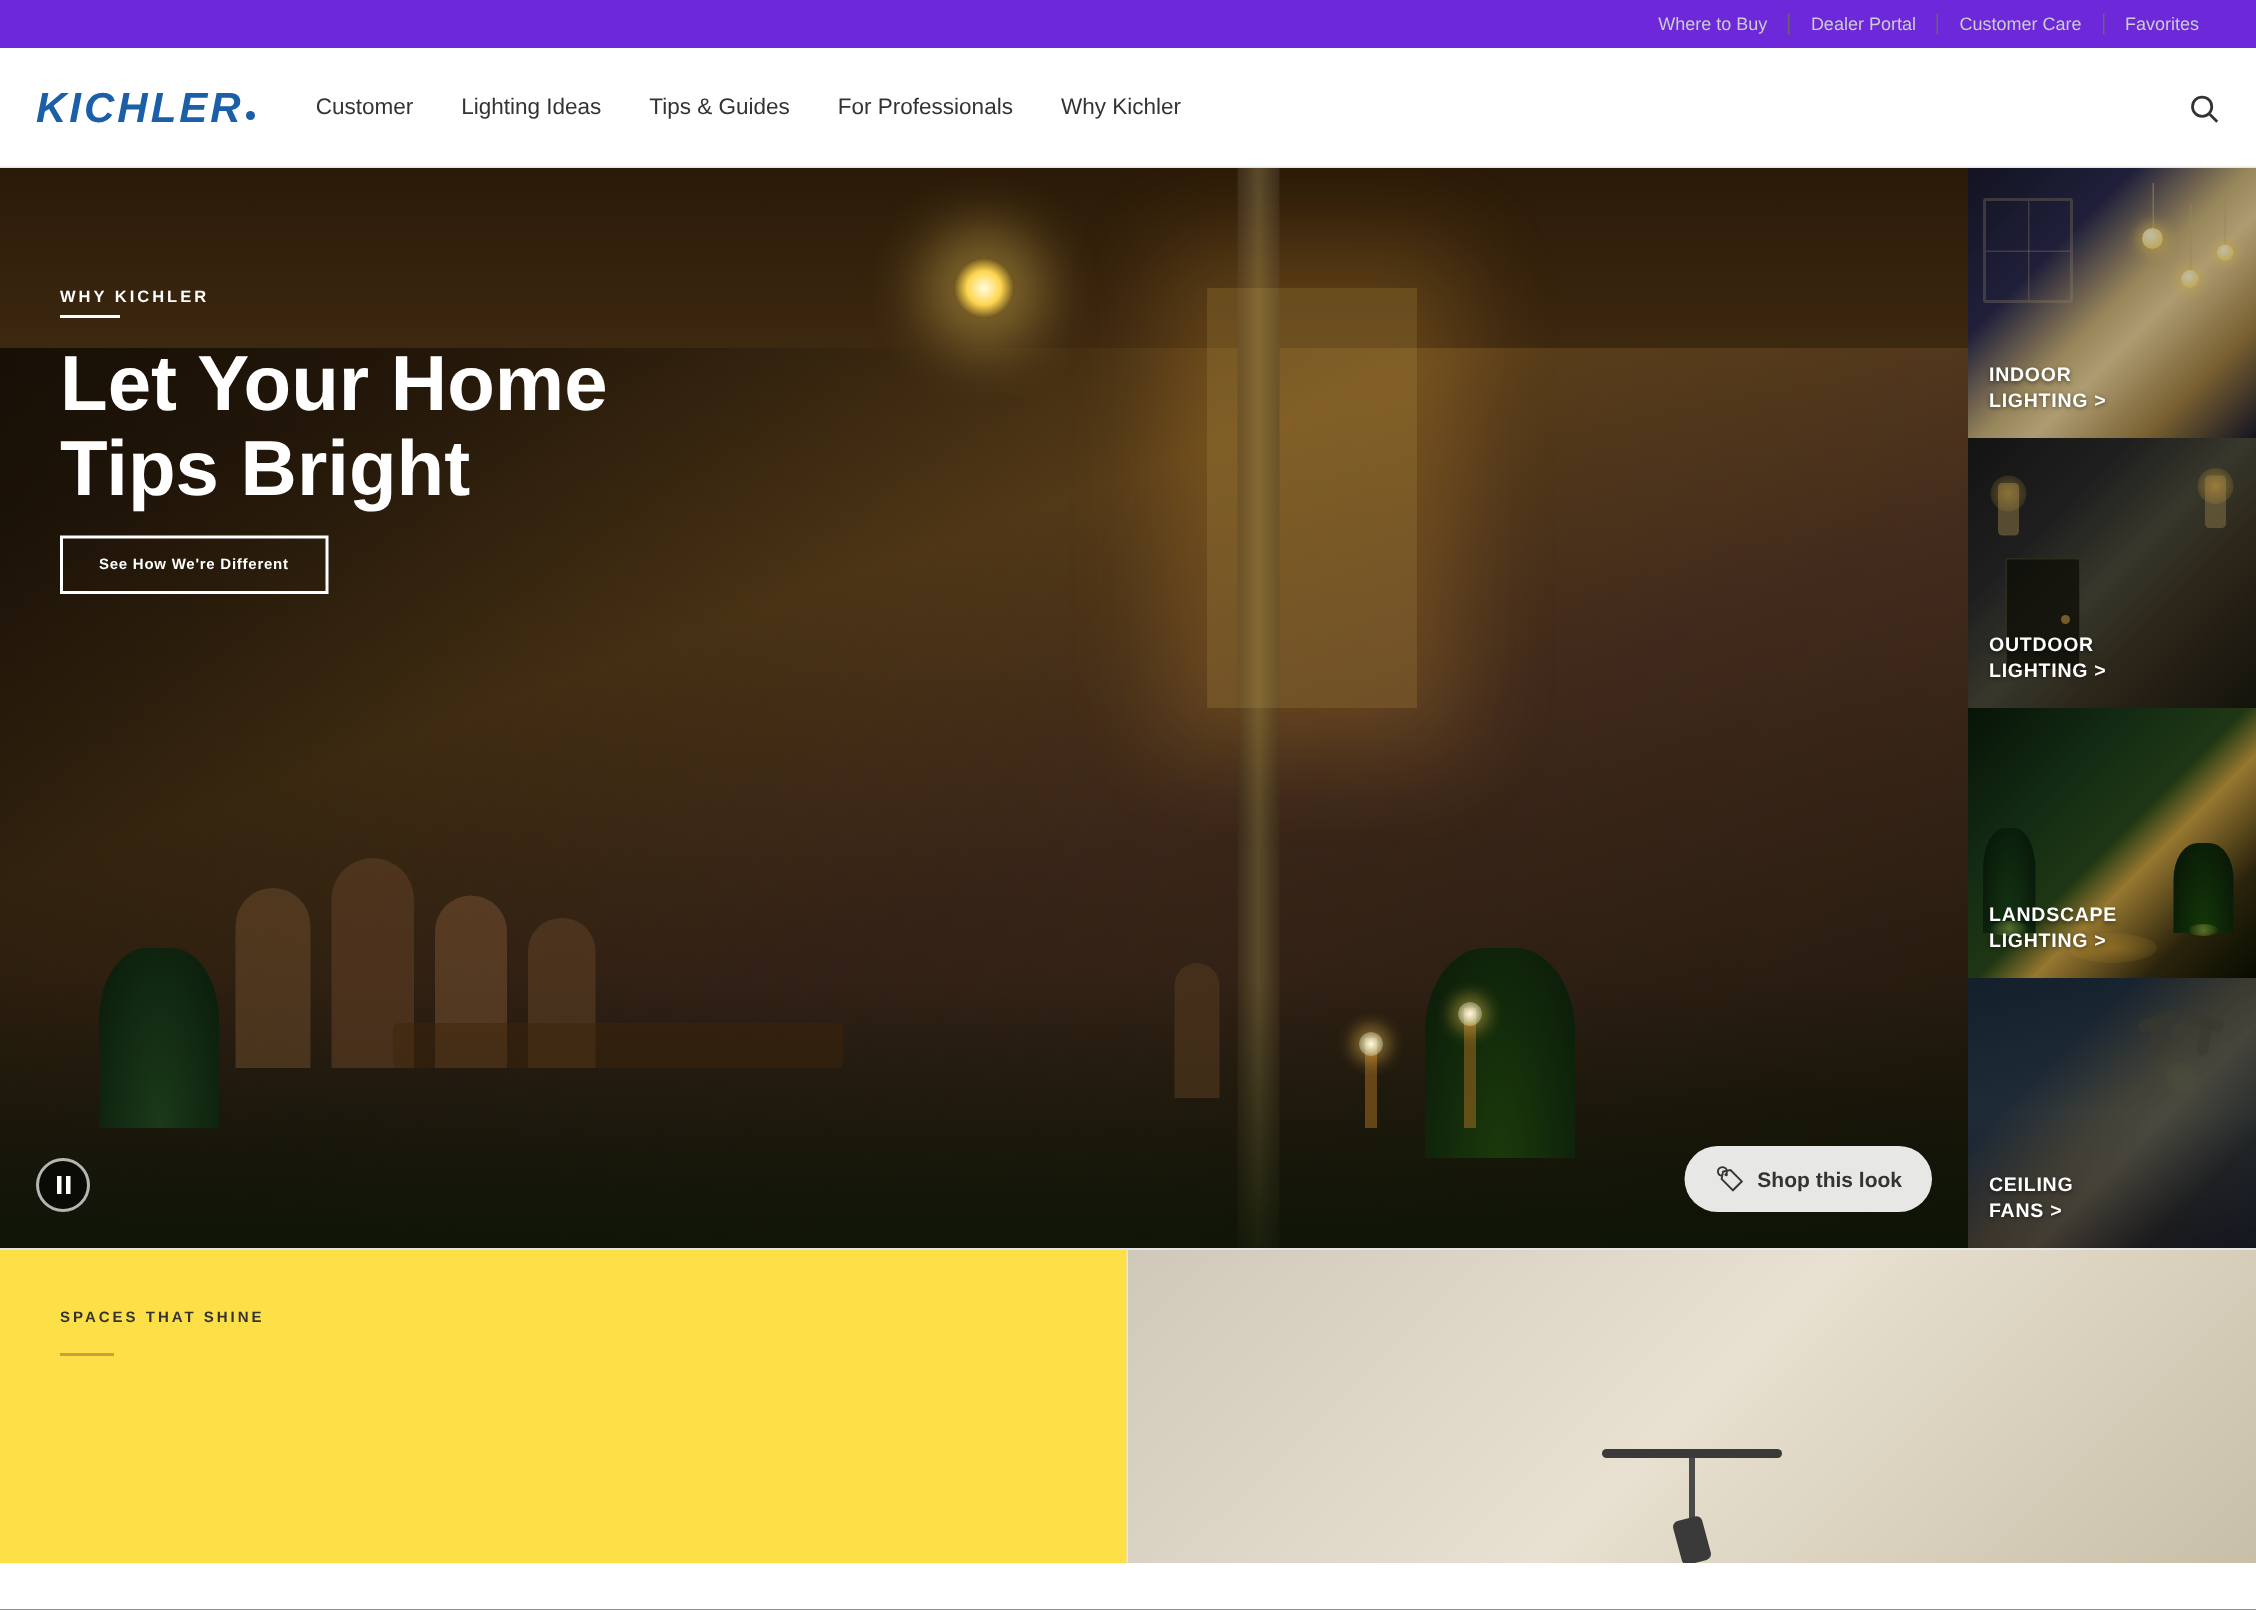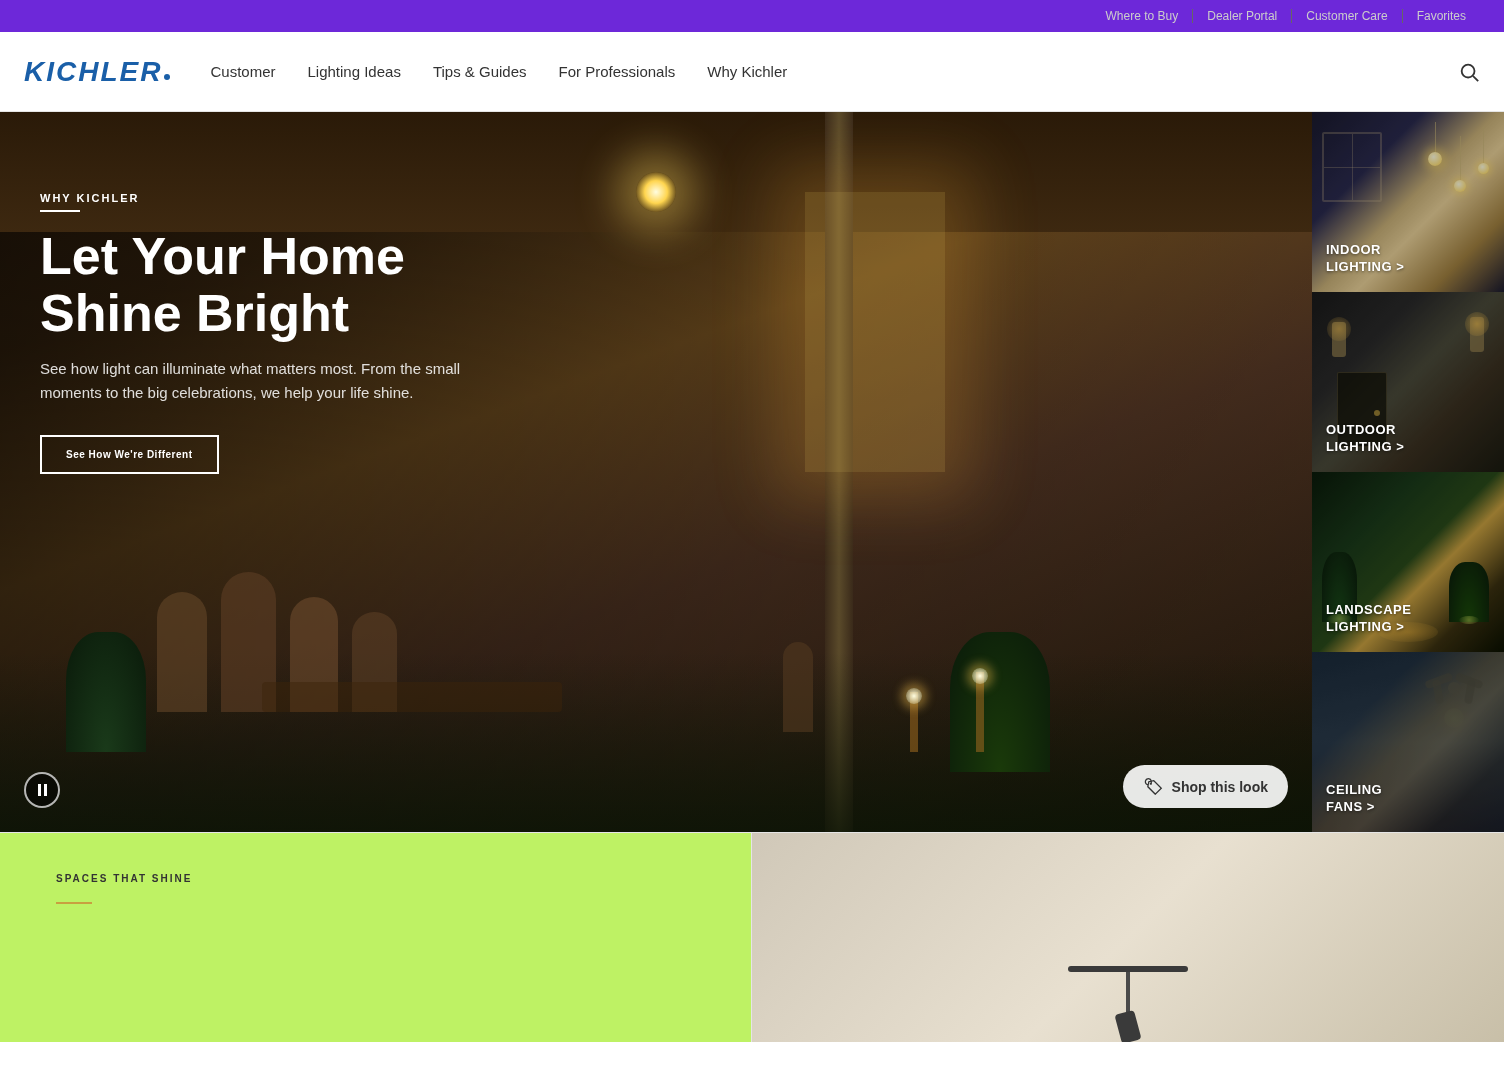--- a/index.html
+++ b/index.html
@@ -320,26 +320,26 @@
     }
 
     
     .bottom-section {
       display: flex;
       height: 210px;
       border-top: 1px solid #e5e5e5;
     }
     .bottom-left {
       width: 50%;
-      padding: 40px 56px;
+      padding: 40px 40px;
       display: flex;
       flex-direction: column;
       justify-content: flex-start;
       border-right: 1px solid #e5e5e5;
-      background: #bef264;
+      background: #fde047;
     }
     .section-label {
       font-size: 10px;
       font-weight: 700;
       letter-spacing: 2px;
       text-transform: uppercase;
       color: #333;
       margin-bottom: 10px;
     }
     .section-label-line {
@@ -432,23 +432,22 @@
       <div style="position:absolute;bottom:100px;right:38%;width:30px;height:90px;background:rgba(80,55,30,0.65);border-radius:15px 15px 0 0;"></div>
     </div>
 
     <div class="hero-content">
       <div class="hero-label">
         <span>WHY KICHLER</span>
         <div class="hero-label-line"></div>
       </div>
       <h1 class="hero-title">
         <span>Let Your Home</span><br>
-        <span>Shine Bright</span>
+        <span>Tips Bright</span>
       </h1>
-      <p class="hero-subtitle">See how light can illuminate what matters most. From the small moments to the big celebrations, we help your life shine.</p>
       <button class="hero-cta">See How We're Different</button>
     </div>
 
     <div class="pause-btn">
       <div class="pause-icon">
         <div class="pause-bar"></div>
         <div class="pause-bar"></div>
       </div>
     </div>
 

